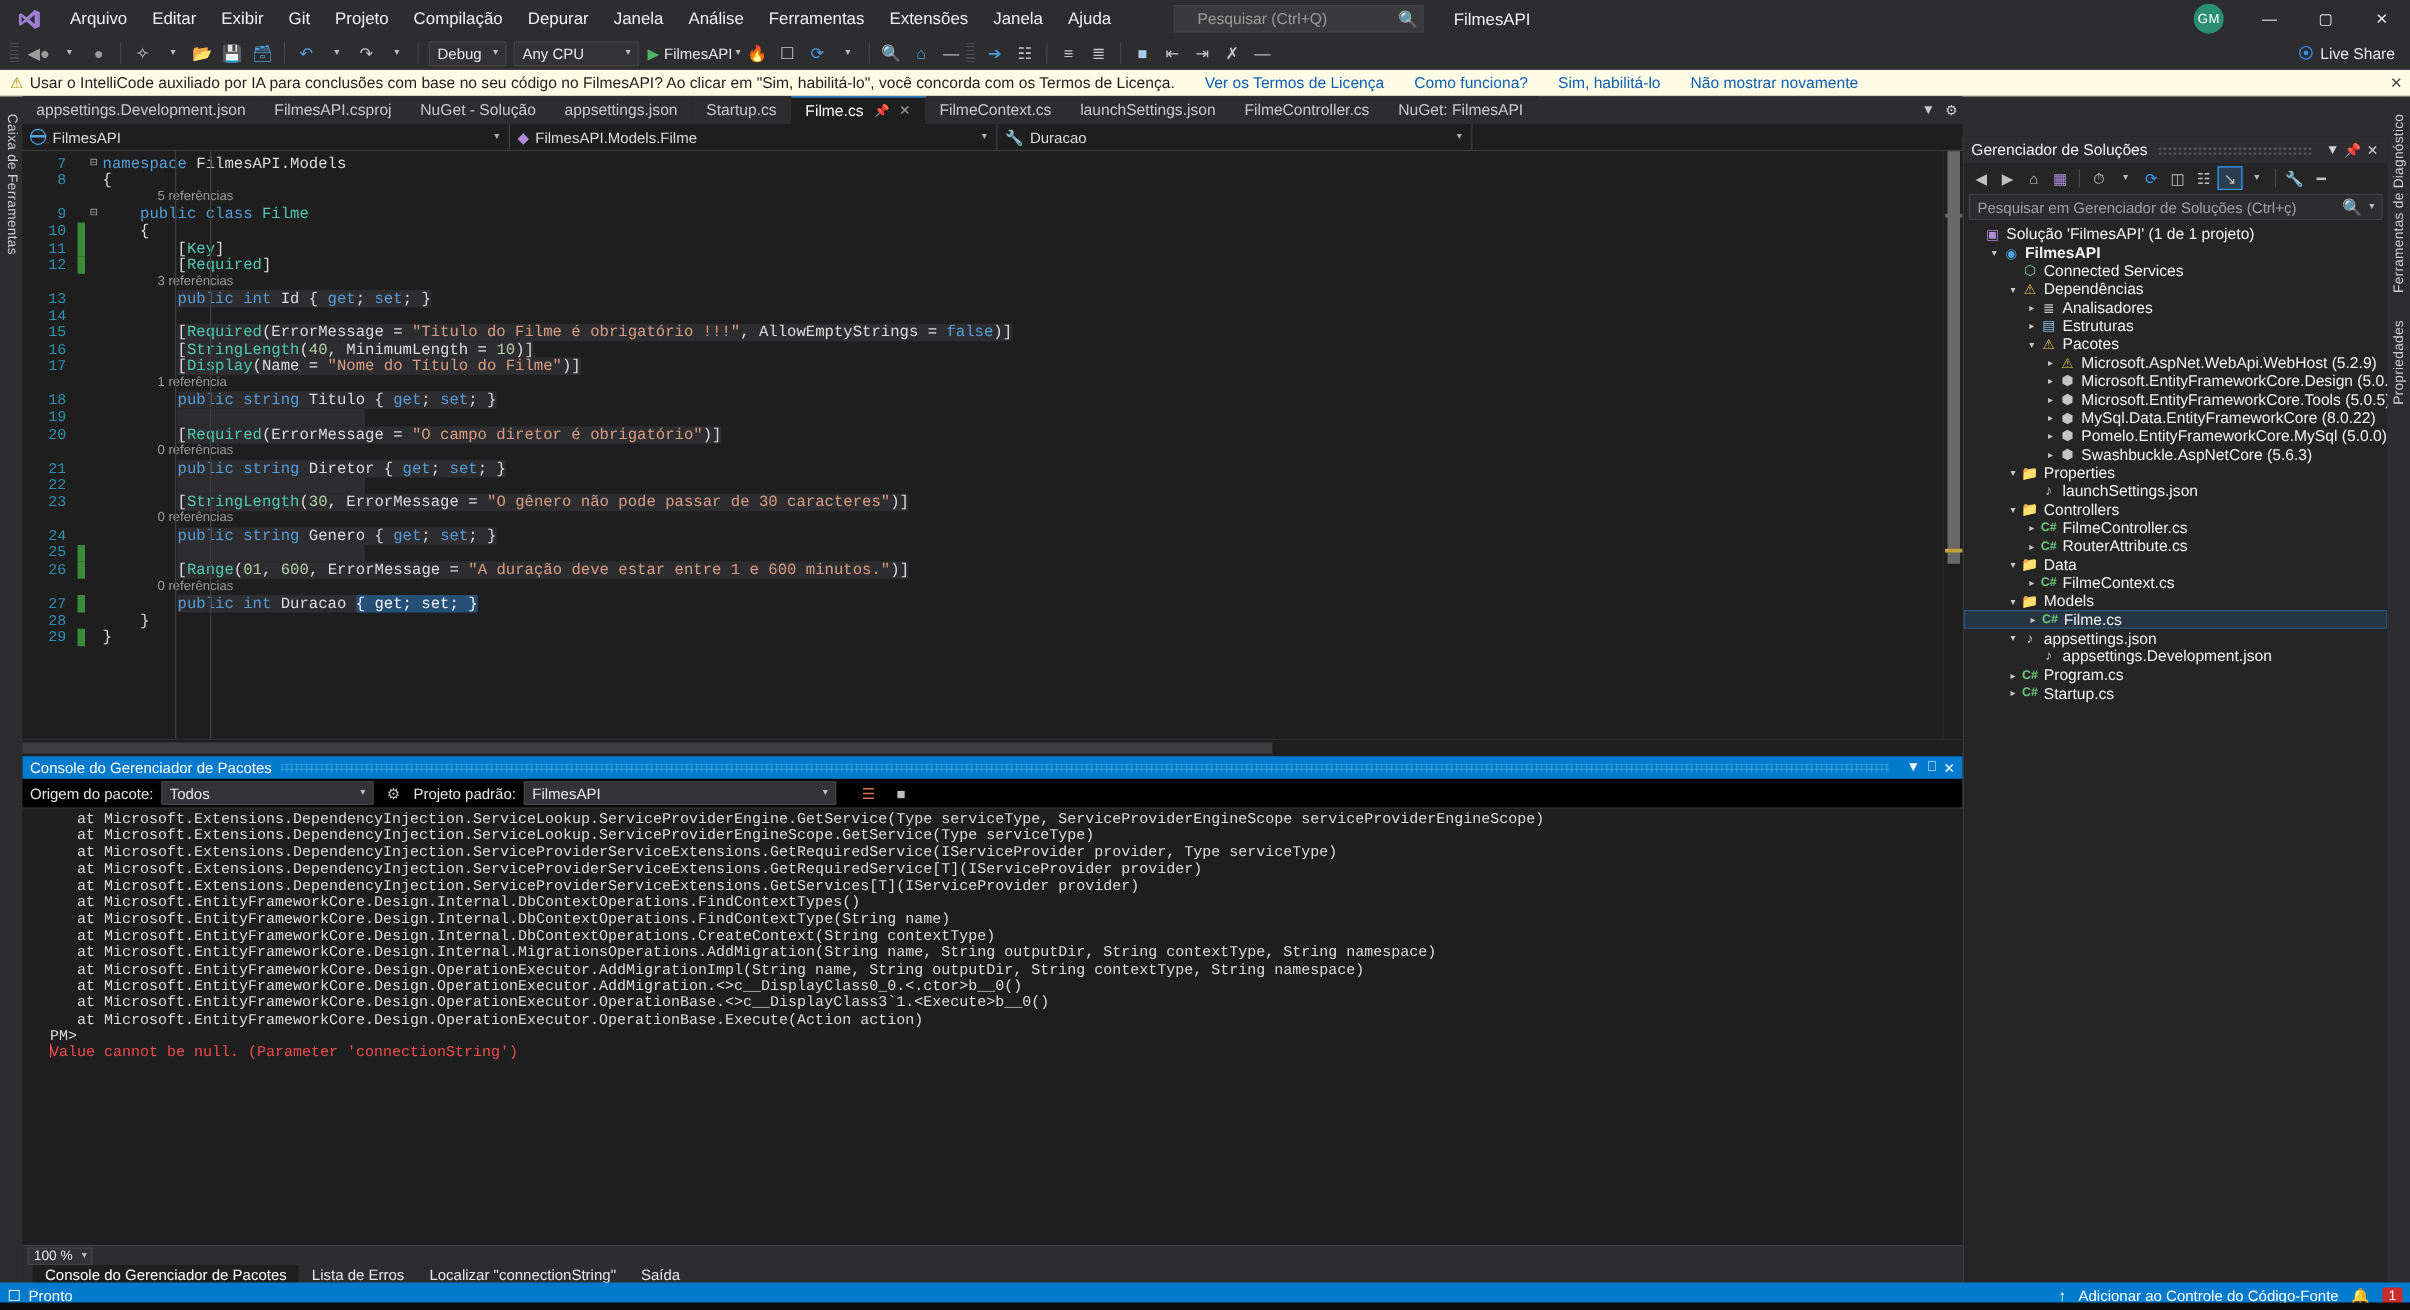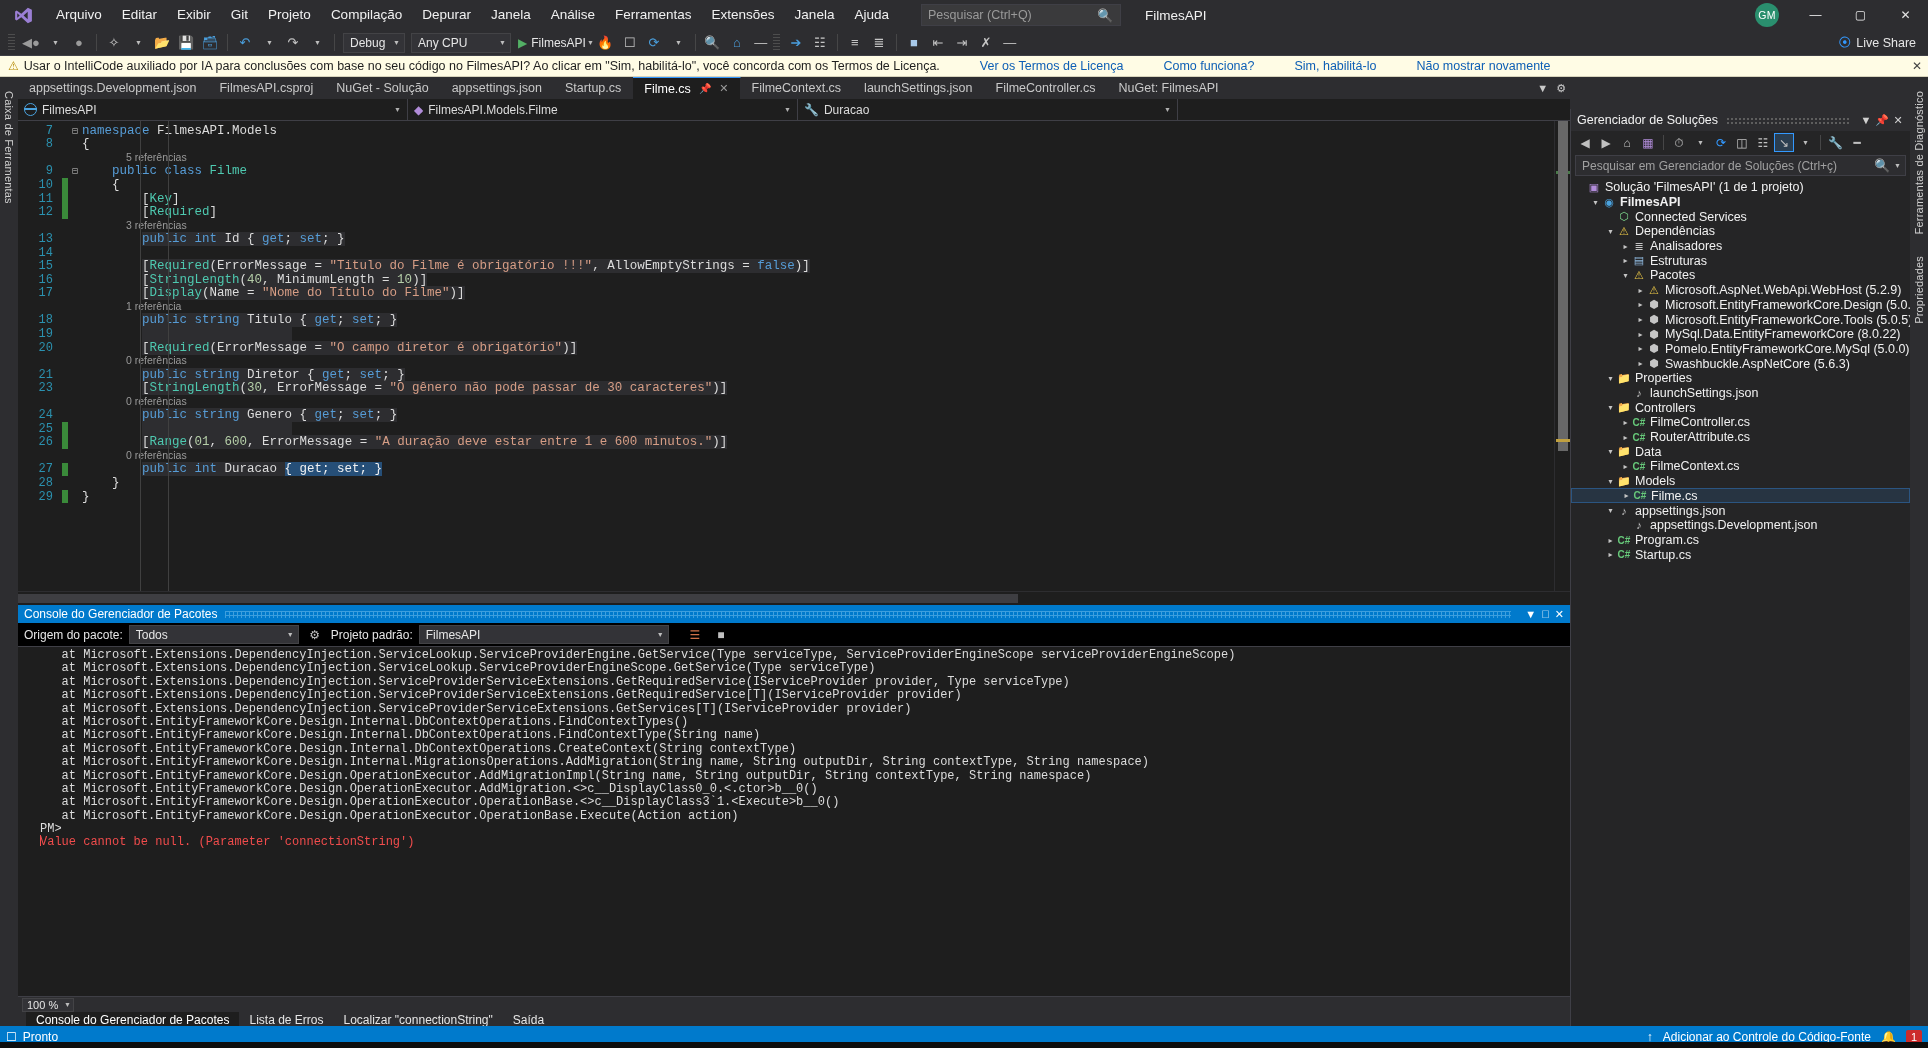--- a/index.html
+++ b/index.html
@@ -18,22 +18,22 @@
     position:relative;
   }
   .vs-logo{ width:46px; height:30px; display:flex; align-items:center; justify-content:center; }
   .vs-logo svg{ width:19px;height:19px; }
   .menu{ display:flex; align-items:center; height:30px; }
   .menu-item{
     padding:0 10px; height:30px; line-height:30px; font-size:13.5px; color:#f1f1f1;
     white-space:nowrap; cursor:default;
   }
   .search-box{
-    margin-left:22px; width:200px; height:22px; background:#3a3a3c; border:1px solid #3f3f46;
-    display:flex; align-items:center; padding:0 6px; position:relative;
+    margin-left:40px; width:200px; height:22px; background:#3a3a3c; border:1px solid #3f3f46;
+    display:flex; align-items:center; padding:0 18px; position:relative;
   }
   .search-box input{
     flex:1; background:transparent; border:none; outline:none; color:#c8c8c8; font-size:12.5px;
     font-family:"Liberation Sans", sans-serif;
   }
   .search-box input::placeholder{ color:#9a9a9a; }
   .search-ico{ color:#dcdcdc; font-size:13px; }
   .solution-name{ margin-left:24px; font-size:13.5px; color:#f1f1f1; }
   .tb-right{ position:absolute; right:0; top:0; height:30px; display:flex; align-items:center; }
   .avatar{
@@ -70,21 +70,21 @@
   .live-share{ position:absolute; right:12px; display:flex;align-items:center; gap:5px;
     font-size:12.5px; color:#e6e6e6;}
   .ls-ico{ color:#3399ff; font-size:13px; }
 
   
   .notify{
     height:21px; background:#fffce5; border-bottom:1px solid #d7d3bb; display:flex;
     align-items:center; padding:0 8px; color:#1e1e1e; font-size:12.5px; position:relative;
   }
   .notify .warn{ color:#b58900; margin-right:5px; font-size:12px;}
-  .notify a{ color:#0e5fb5; text-decoration:none; margin-left:40px; white-space:nowrap;}
+  .notify a{ color:#0e5fb5; text-decoration:none; margin-left:24px; white-space:nowrap;}
   .notify .nclose{ position:absolute; right:6px; color:#444; font-size:12px; }
 
   
   .body{ display:flex; height:952px; }
   .left-rail, .right-rail{
     width:18px; background:#2d2d30; display:flex; flex-direction:column; align-items:center;
     padding-top:8px; gap:10px;
   }
   .rail-txt{
     writing-mode:vertical-rl; text-orientation:mixed; font-size:11px; color:#d0d0d0;
@@ -458,20 +458,21 @@
               <div class="refline">
                 <span class="rtxt">1 referência</span>
               </div>
               <div class="codeline"><span class="ln">18</span><span class="gutmark none"></span><span class="fold"></span><span class="code"><span>        </span><span class="hl"><span class="k">public string </span><span class="p">Titulo</span><span class="p"> { </span><span class="k">get</span><span class="p">; </span><span class="k">set</span><span class="p">; }</span></span></span></div>
               <div class="codeline"><span class="ln">19</span><span class="gutmark none"></span><span class="fold"></span><span class="code"><span>        </span><span class="hl">                    </span></span></div>
               <div class="codeline"><span class="ln">20</span><span class="gutmark none"></span><span class="fold"></span><span class="code"><span>        </span><span class="hl"><span class="p">[</span><span class="t">Required</span><span class="p">(ErrorMessage = </span><span class="s">"O campo diretor é obrigatório"</span><span class="p">)]</span></span></span></div>
               <div class="refline">
                 <span class="rtxt">0 referências</span>
               </div>
               <div class="codeline"><span class="ln">21</span><span class="gutmark none"></span><span class="fold"></span><span class="code"><span>        </span><span class="hl"><span class="k">public string </span><span class="p">Diretor</span><span class="p"> { </span><span class="k">get</span><span class="p">; </span><span class="k">set</span><span class="p">; }</span></span></span></div>
+              <div class="codeline"><span class="ln">22</span><span class="gutmark none"></span><span class="fold"></span><span class="code"><span>        </span><span class="hl">                    </span></span></div>
               <div class="codeline"><span class="ln">23</span><span class="gutmark none"></span><span class="fold"></span><span class="code"><span>        </span><span class="hl"><span class="p">[</span><span class="t">StringLength</span><span class="p">(</span><span class="n">30</span><span class="p">, ErrorMessage = </span><span class="s">"O gênero não pode passar de 30 caracteres"</span><span class="p">)]</span></span></span></div>
               <div class="refline">
                 <span class="rtxt">0 referências</span>
               </div>
               <div class="codeline"><span class="ln">24</span><span class="gutmark none"></span><span class="fold"></span><span class="code"><span>        </span><span class="hl"><span class="k">public string </span><span class="p">Genero</span><span class="p"> { </span><span class="k">get</span><span class="p">; </span><span class="k">set</span><span class="p">; }</span></span></span></div>
               <div class="codeline"><span class="ln">25</span><span class="gutmark green"></span><span class="fold"></span><span class="code"><span>        </span><span class="hl">                    </span></span></div>
               <div class="codeline"><span class="ln">26</span><span class="gutmark green"></span><span class="fold"></span><span class="code"><span>        </span><span class="hl"><span class="p">[</span><span class="t">Range</span><span class="p">(</span><span class="n">01</span><span class="p">, </span><span class="n">600</span><span class="p">, ErrorMessage = </span><span class="s">"A duração deve estar entre 1 e 600 minutos."</span><span class="p">)]</span></span></span></div>
               <div class="refline">
                 <span class="rtxt">0 referências</span>
               </div>

